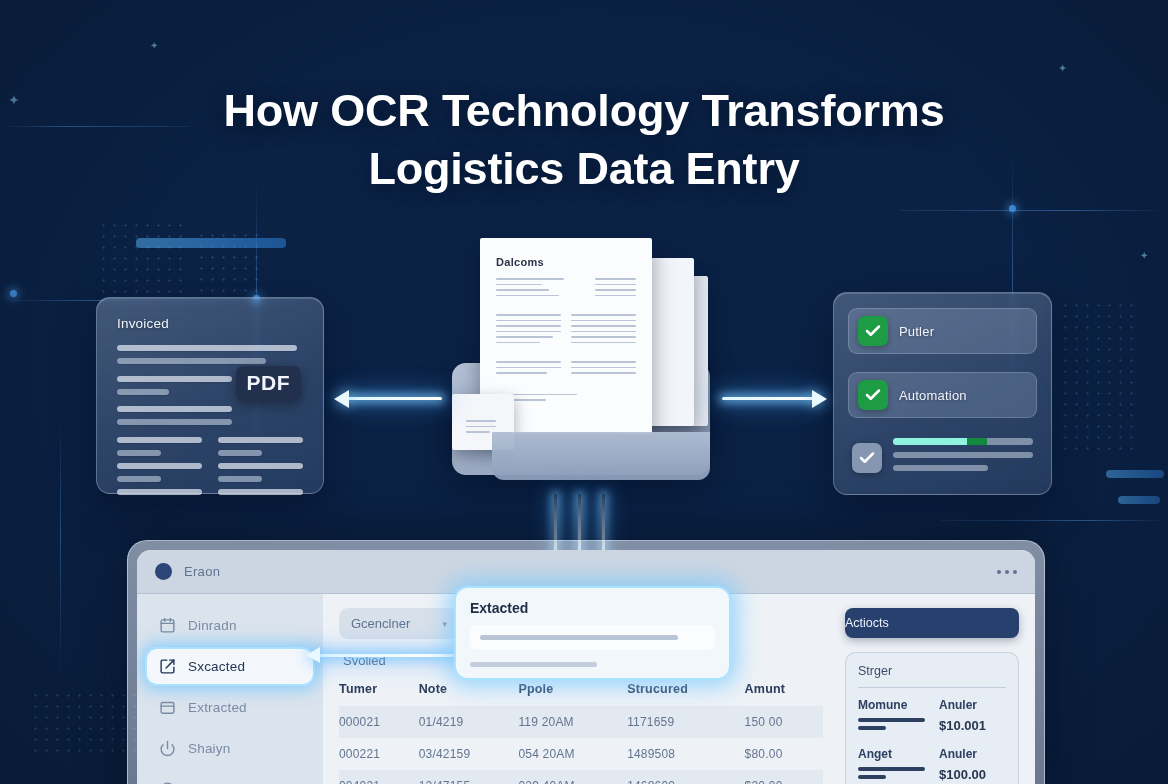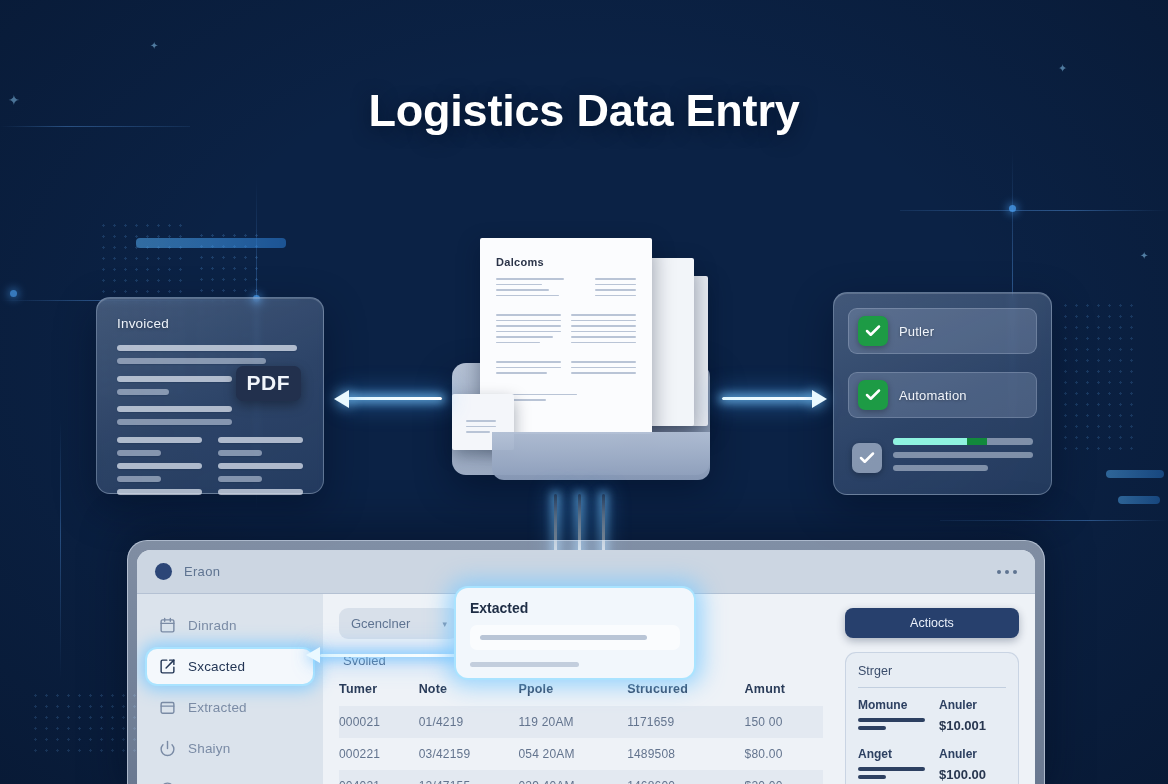--- a/index.html
+++ b/index.html
@@ -201,39 +201,39 @@
   .table th {
     text-align: left; color: #2a3c59; font-size: 12.5px; font-weight: 700;
     padding: 0 0 10px 0; letter-spacing: .2px;
   }
   .table td { color: #63748e; font-size: 12px; padding: 9px 0; letter-spacing: .2px; }
   .table tr.alt td { background: #e3e9f1; }
 
   .dash-right { width: 196px; padding: 14px 16px 0 6px; }
   .btn-primary {
     background: #27406d; color: #eaf0fa; font-size: 12.5px;
-    border-radius: 8px; padding: 8px 0; text-align: center;
+    border-radius: 8px; padding: 8px 0; 
     width: 100%; box-shadow: 0 3px 9px rgba(10,25,55,.3);
   }
   .panel {
     margin-top: 14px; background: #e7edf4; border-radius: 11px;
     padding: 11px 12px; border: 1px solid rgba(172,188,210,.5);
   }
   .panel-title { color: #3b4d6b; font-size: 12.5px; margin-bottom: 9px; }
   .panel hr { border: none; border-top: 1px solid rgba(170,186,208,.6); margin: 0 0 10px; }
   .stat-row { display: flex; gap: 14px; margin-bottom: 13px; }
   .stat-col { flex: 1; }
   .stat-k { color: #2d4061; font-size: 12px; font-weight: 700; margin-bottom: 6px; }
   .stat-bar { height: 4px; border-radius: 2px; background: #2d4061; margin-bottom: 4px; }
   .stat-bar.s { width: 42%; }
   .stat-v { color: #27364f; font-size: 13px; font-weight: 700; }
 
   
   #extract-callout {
-    position: absolute; left: 456px; top: 588px; width: 238px; height: 90px;
+    position: absolute; left: 456px; top: 588px; width: 273px; height: 90px;
     background: #f2f7fc; border-radius: 12px; padding: 12px 14px;
     box-shadow: 0 0 0 2px rgba(170,228,255,.95), 0 0 22px 8px rgba(120,200,255,.75);
     z-index: 6;
   }
   #extract-callout .ec-title { color: #1e2d45; font-size: 14px; font-weight: 600; margin-bottom: 9px; }
   #extract-callout .ec-box { background: #fafcfe; border-radius: 7px; padding: 10px 10px; }
   #extract-callout .ec-line { height: 5px; border-radius: 3px; background: #b9c5d6; }
   #extract-callout .ec-line.w2 { width: 52%; margin-top: 12px; background: #c3cedd; }
 </style>
 </head>
@@ -261,20 +261,21 @@
   <div class="bar-blob" style="left:1106px; top:470px; width:58px; height:8px;"></div>
   <div class="bar-blob" style="left:1118px; top:496px; width:42px; height:8px;"></div>
   <div class="spark" style="left:8px; top:92px;">✦</div>
   <div class="spark" style="left:150px; top:40px; font-size:10px;">✦</div>
   <div class="spark" style="left:1058px; top:62px; font-size:11px;">✦</div>
   <div class="spark" style="left:1140px; top:250px; font-size:10px;">✦</div>
 </div>
 <div class="bg-vignette"></div>
 
 <div class="title">
+  <span>How OCR Technology Transforms</span>
   <span class="l2">Logistics Data Entry</span>
 </div>
 
 <div class="glass" id="invoice-card">
   <div class="inv-title">Invoiced</div>
   <div>
     <div class="sk" style="width:97%;"></div>
     <div class="sk d" style="width:80%;"></div>
   </div>
   <div style="margin-top:12px;">

